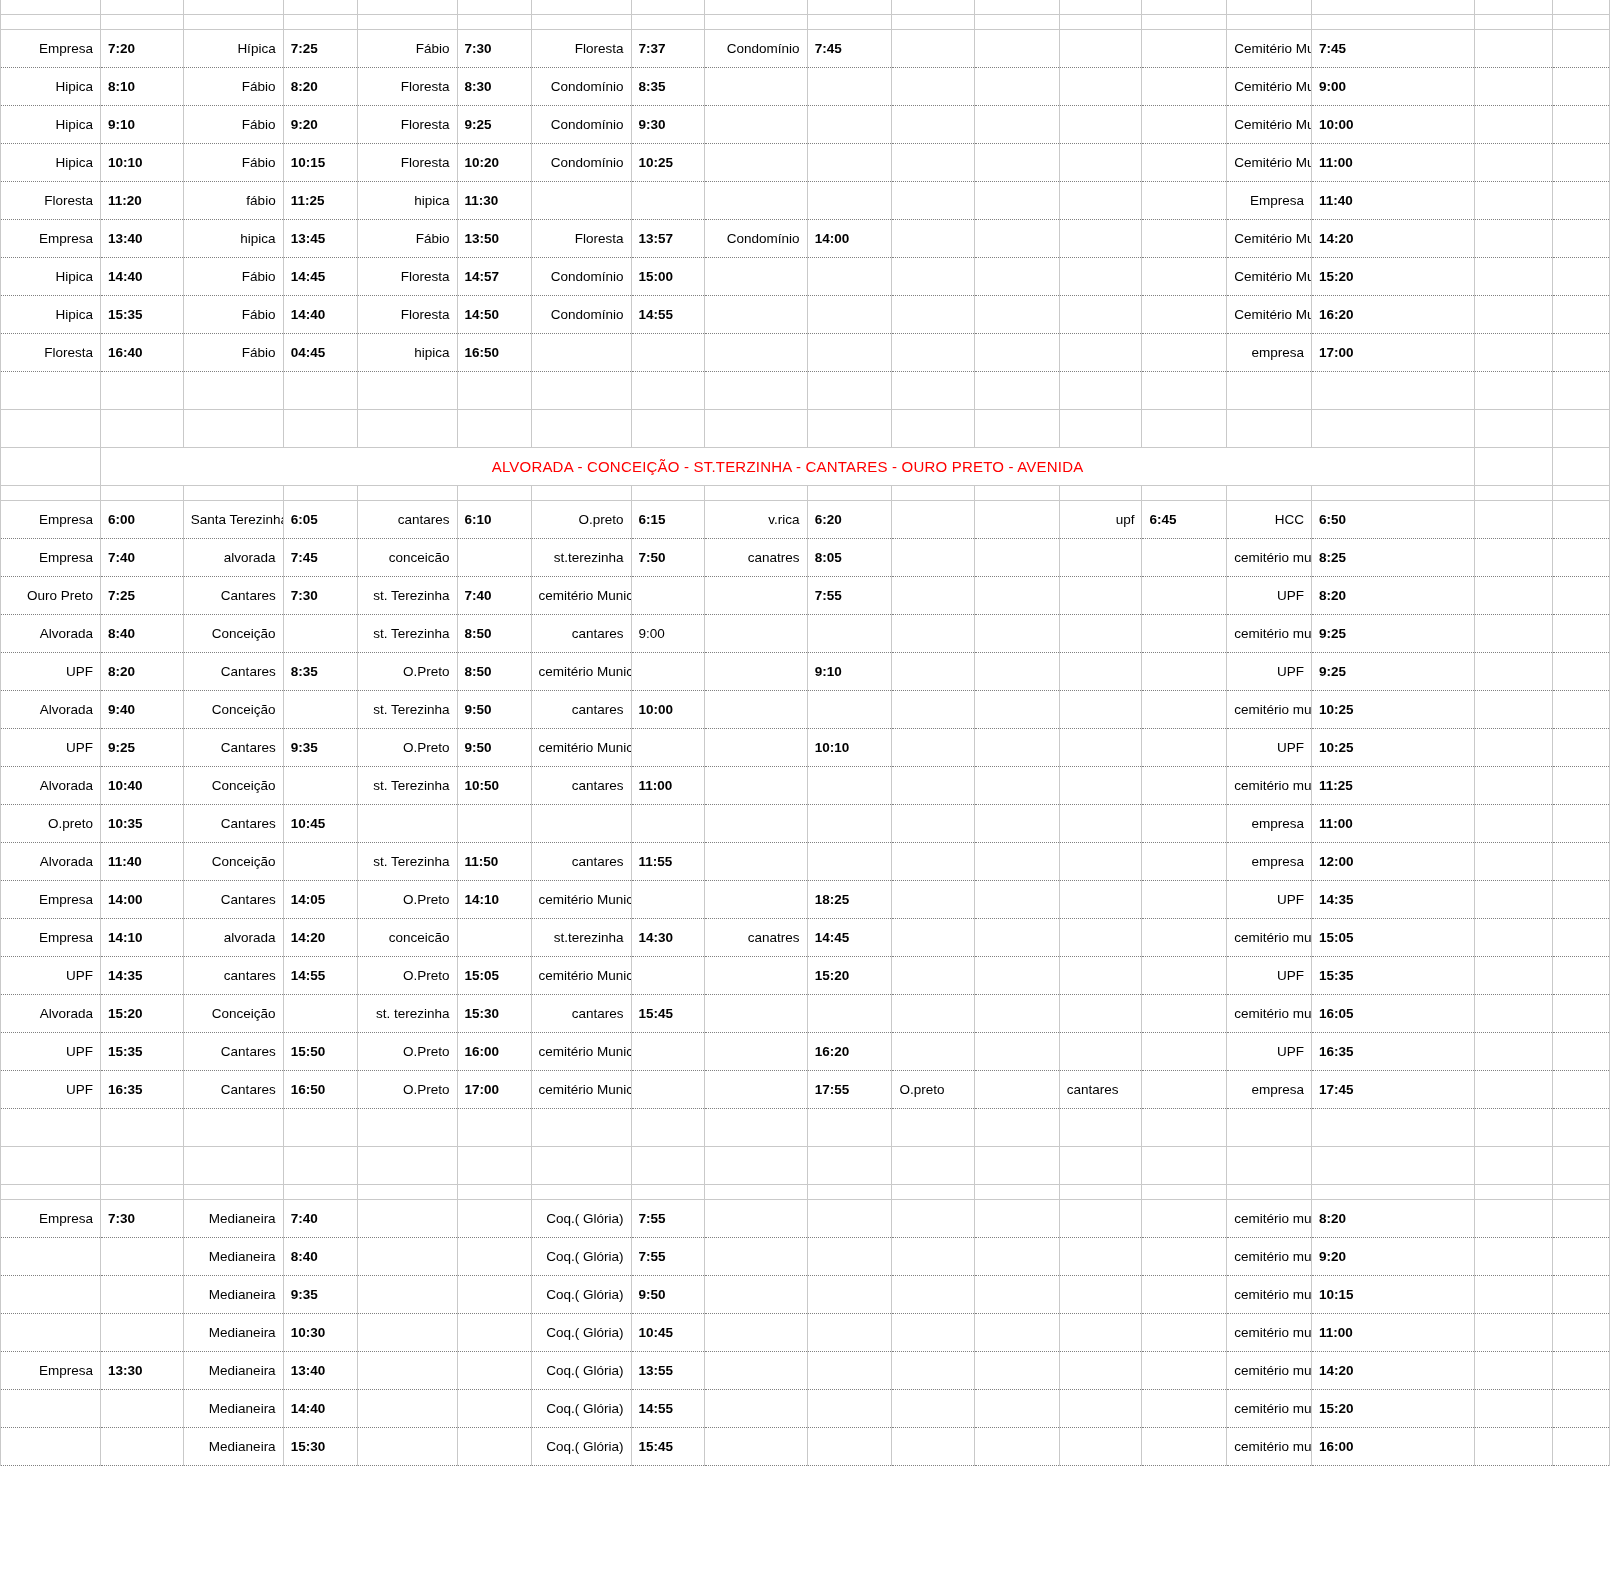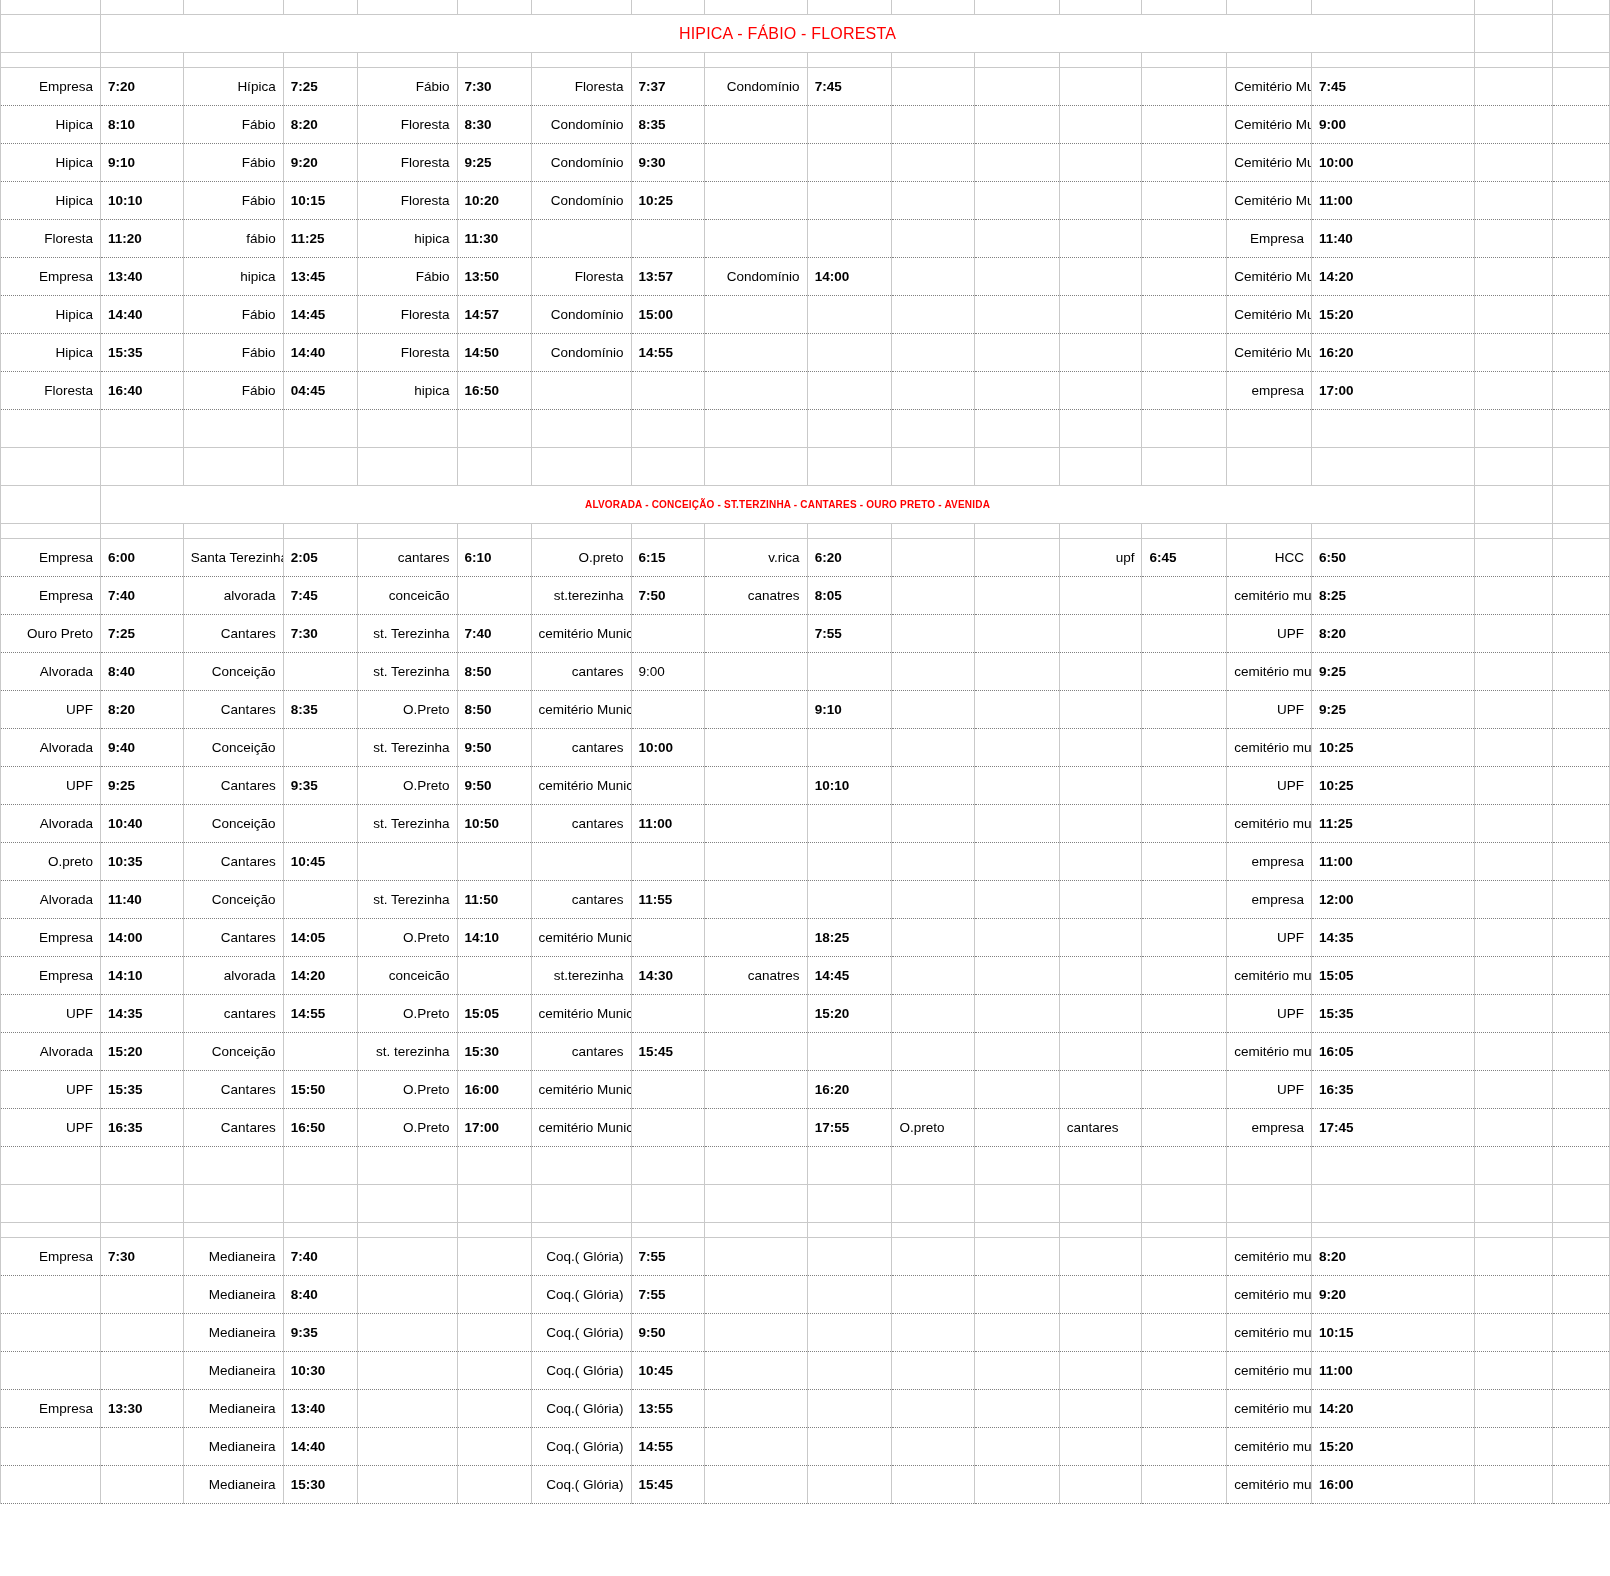--- a/index.html
+++ b/index.html
@@ -40,22 +40,22 @@
     border-bottom: 1px solid #c9c9c9;
     height: 37px;
   }
   tr.title-row td {
     border-bottom: 1px solid #c9c9c9;
     border-right: 1px solid #c9c9c9;
   }
   .title {
     color: #ff0000;
     text-align: center;
-    font-weight: bold;
-    font-size: 10px;
+    font-weight: normal;
+    font-size: 15px;
     letter-spacing: 0.2px;
   }
   .title.plain {
     font-weight: normal;
     font-size: 16px;
   }
   tr.head-blank td {
     border-bottom: 1px solid #c9c9c9;
     height: 14px;
   }
@@ -105,26 +105,20 @@
           <td></td>
           <td></td>
           <td></td>
           <td></td>
           <td></td>
           <td></td>
           <td></td>
           <td></td>
           <td></td>
         </tr>
-        <tr class="title-row">
-          <td class="left-edge"></td>
-          <td colspan="15" class="title plain">HIPICA  -  FÁBIO - FLORESTA</td>
-          <td></td>
-          <td></td>
-        </tr>
         <tr class="head-blank">
           <td class="left-edge"></td>
           <td></td>
           <td></td>
           <td></td>
           <td></td>
           <td></td>
           <td></td>
           <td></td>
           <td></td>
@@ -381,21 +375,21 @@
           <td></td>
           <td></td>
           <td></td>
           <td></td>
           <td></td>
         </tr>
         <tr>
           <td class="name left-edge">Empresa</td>
           <td class="time">6:00</td>
           <td class="name">Santa Terezinha</td>
-          <td class="time">2:05</td>
+          <td class="time">6:05</td>
           <td class="name">cantares</td>
           <td class="time">6:10</td>
           <td class="name">O.preto</td>
           <td class="time">6:15</td>
           <td class="name">v.rica</td>
           <td class="time">6:20</td>
           <td class="name"></td>
           <td class="time"></td>
           <td class="name">upf</td>
           <td class="time">6:45</td>

